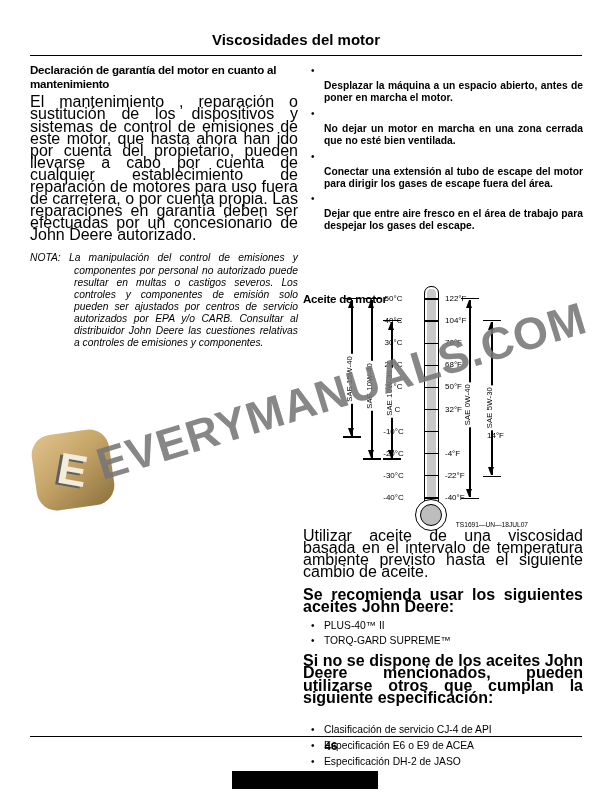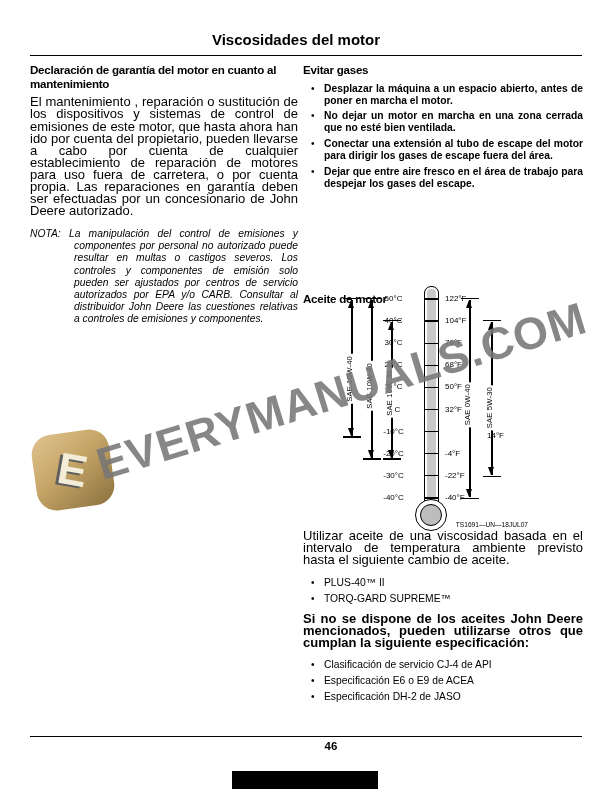--- a/index.html
+++ b/index.html
@@ -14,34 +14,34 @@
   .page-number{top:740px;left:0;width:576px;text-align:center;font-weight:bold;font-size:11.5px;padding-left:43px;}
   .redaction{top:771px;left:232px;width:146px;height:18px;background:#000;}
 
   .col-left{left:30px;top:63px;width:268px;z-index:1;}
   .col-right{left:303px;top:63px;width:280px;z-index:1;}
   .col-right2{left:303px;top:256px;width:280px;z-index:1;margin-top:36px;}
   .col-right3{left:303px;top:521px;width:280px;z-index:1;}
 
   .h2{font-size:11.6px;font-weight:bold;line-height:1.18;letter-spacing:-0.25px;margin:0 0 6px 0;}
   .h3{font-size:10.2px;font-weight:bold;line-height:1.2;letter-spacing:-0.2px;margin:12px 0 10px 0;}
-  p.body{font-size:13px;line-height:12.1px;text-align:justify;margin:0 0 11px 0;}
+  p.body{font-size:16px;line-height:12.1px;text-align:justify;margin:0 0 11px 0;}
   p.note{font-size:10.3px;line-height:12.1px;font-style:italic;margin:0 0 12px 0;
          padding-left:44px;text-indent:-44px;text-align:justify;}
   .bold{font-weight:bold;}
 
   .warning{display:flex;margin:4px 0 6px 0;}
   .warning .wicon{width:22px;flex:0 0 22px;padding-top:1px;}
   .warning .wtext{font-size:10.3px;line-height:11.9px;font-weight:bold;text-align:justify;}
 
   .bullets{margin:2px 0 0 8px;}
   .bullet-row{display:flex;margin:0 0 4px 0;}
   .bullet-row .dot{flex:0 0 13px;font-size:10px;line-height:11.9px;}
   .bullet-row .btxt{font-size:10.3px;line-height:11.9px;text-align:justify;}
-  .bullets.boldset .btxt{font-weight:bold;}
+  .bullets.boldset .btxt{font-weight:bold;margin-top:15px;}
 
   
   #thermo{position:absolute;left:303px;top:286px;width:280px;height:246px;z-index:1;}
   .tube{position:absolute;left:121px;top:0;width:15px;height:217px;border:1.5px solid #000;
         border-radius:7px 7px 0 0;background:#c9c9c9;box-sizing:border-box;
         box-shadow:inset 0 0 0 2px #fff;}
   .tick{position:absolute;left:121px;width:15px;height:1.4px;background:#000;}
   .bulb{position:absolute;left:112px;top:213px;width:32px;height:32px;border:1.5px solid #000;
         border-radius:50%;background:#fff;box-sizing:border-box;}
   .bulb-inner{position:absolute;left:4px;top:4px;right:4px;bottom:4px;border-radius:50%;
@@ -83,21 +83,20 @@
 
 <div class="abs col-left">
   <div class="h2">Declaración de garantía del motor en cuanto al mantenimiento</div>
   <p class="body">El mantenimiento , reparación o sustitución de los dispositivos y sistemas de control de emisiones de este motor, que hasta ahora han ido por cuenta del propietario, pueden llevarse a cabo por cuenta de cualquier establecimiento de reparación de motores para uso fuera de carretera, o por cuenta propia. Las reparaciones en garantía deben ser efectuadas por un concesionario de John Deere autorizado.</p>
 
   <p class="note"><span class="bold-it">NOTA:</span> <span>La manipulación del control de emisiones y componentes por personal no autorizado puede resultar en multas o castigos severos. Los controles y componentes de emisión solo pueden ser ajustados por centros de servicio autorizados por EPA y/o CARB. Consultar al distribuidor John Deere las cuestiones relativas a controles de emisiones y componentes.</span></p>
 
 </div>
 
 <div class="abs col-right">
-  <div class="h2">Evitar gases</div>
 
 
   <div class="bullets boldset">
     <div class="bullet-row">
       <span class="dot">•</span>
       <span class="btxt">Desplazar la máquina a un espacio abierto, antes de poner en marcha el motor.</span>
     </div>
     <div class="bullet-row">
       <span class="dot">•</span>
       <span class="btxt">No dejar un motor en marcha en una zona cerrada que no esté bien ventilada.</span>
@@ -182,32 +181,33 @@
     <div class="ahead-up" style="left: 185px; top: 35.6px;"></div>
     <div class="ahead-dn" style="left: 185px; top: 181.3px;"></div>
     <div class="vlabel" style="left: 182.5px; top: 99px;">SAE 5W-30</div>
   </div>
 
 <div class="abs col-right3">
   <div class="fig-id">TS1691—UN—18JUL07</div>
 
   <p class="body">Utilizar aceite de una viscosidad basada en el intervalo de temperatura ambiente previsto hasta el siguiente cambio de aceite.</p>
 
+  <p class="body bold" style="margin-bottom:6px;">Se recomienda usar los siguientes aceites John Deere:</p>
   <div class="bullets">
     <div class="bullet-row">
       <span class="dot">•</span>
       <span class="btxt">PLUS-40™ II</span>
     </div>
     <div class="bullet-row" style="margin-bottom:8px;">
       <span class="dot">•</span>
       <span class="btxt">TORQ-GARD SUPREME™</span>
     </div>
   </div>
 
-  <p class="body bold" style="margin-bottom:10px;">Si no se dispone de los aceites John Deere mencionados, pueden utilizarse otros que cumplan la siguiente especificación:</p>
+  <p class="body bold" style="margin-bottom:20px;">Si no se dispone de los aceites John Deere mencionados, pueden utilizarse otros que cumplan la siguiente especificación:</p>
   <div class="bullets">
     <div class="bullet-row">
       <span class="dot">•</span>
       <span class="btxt">Clasificación de servicio CJ-4 de API</span>
     </div>
     <div class="bullet-row">
       <span class="dot">•</span>
       <span class="btxt">Especificación E6 o E9 de ACEA</span>
     </div>
     <div class="bullet-row">

